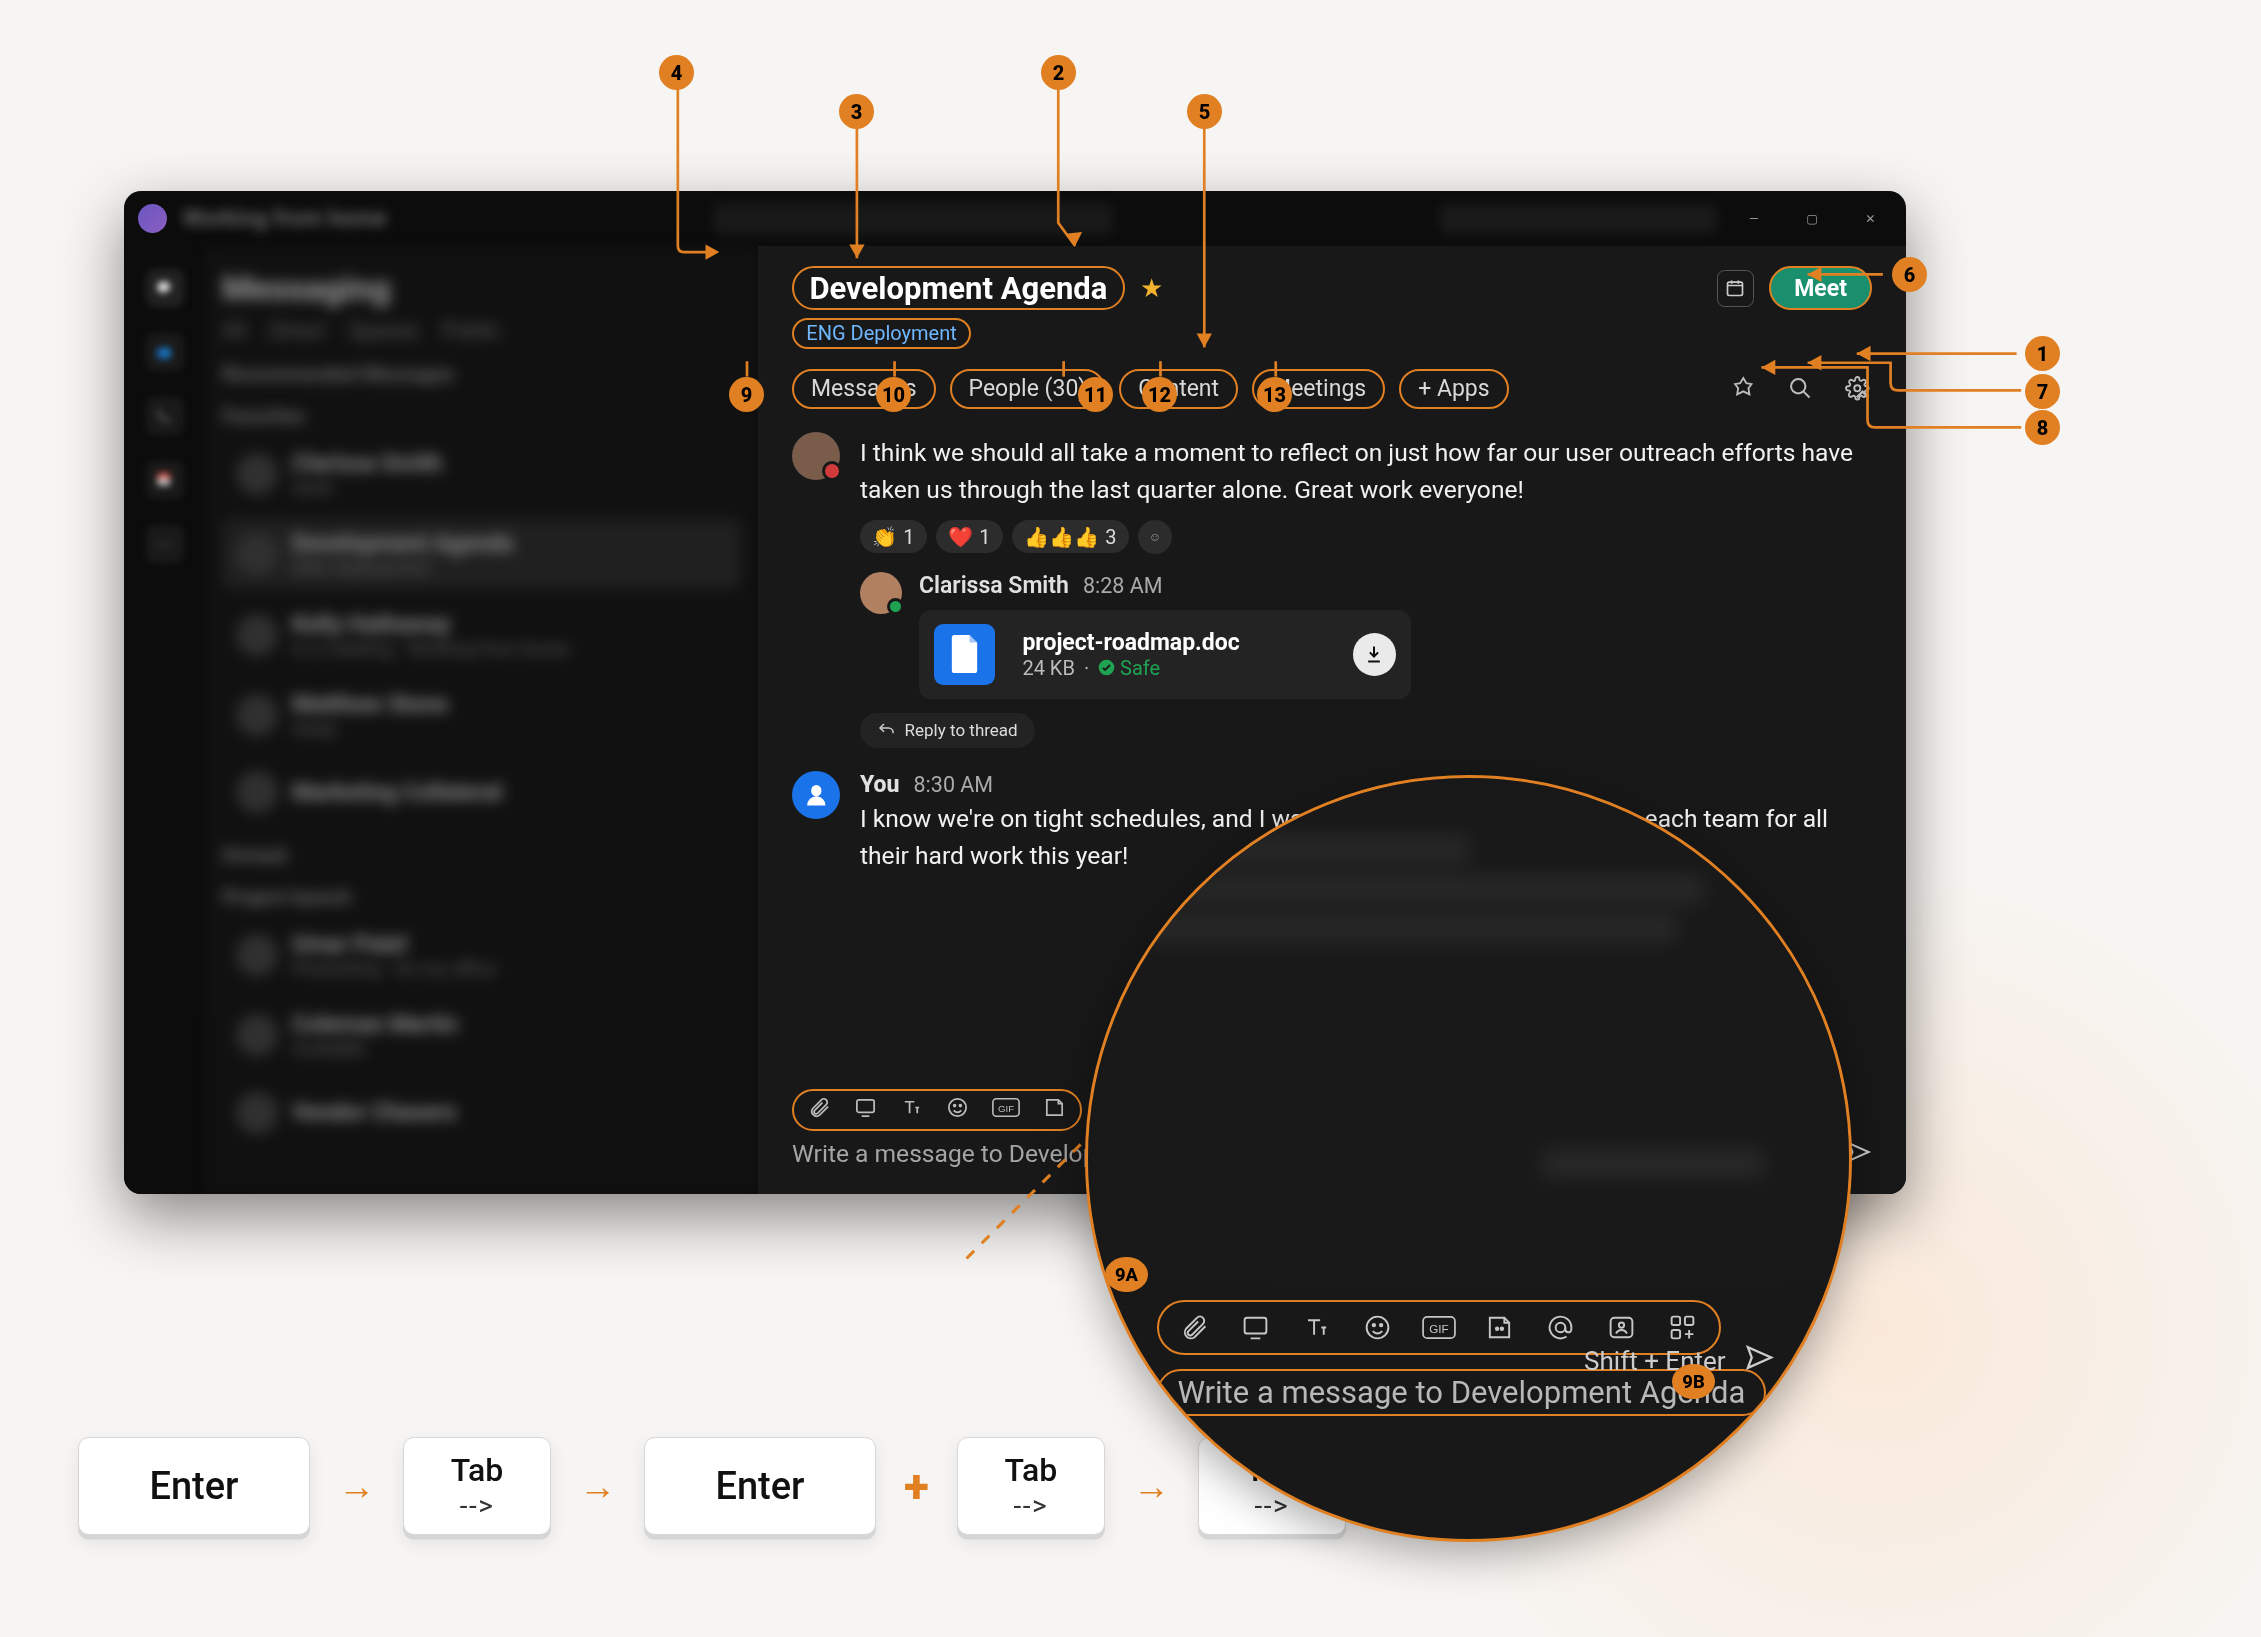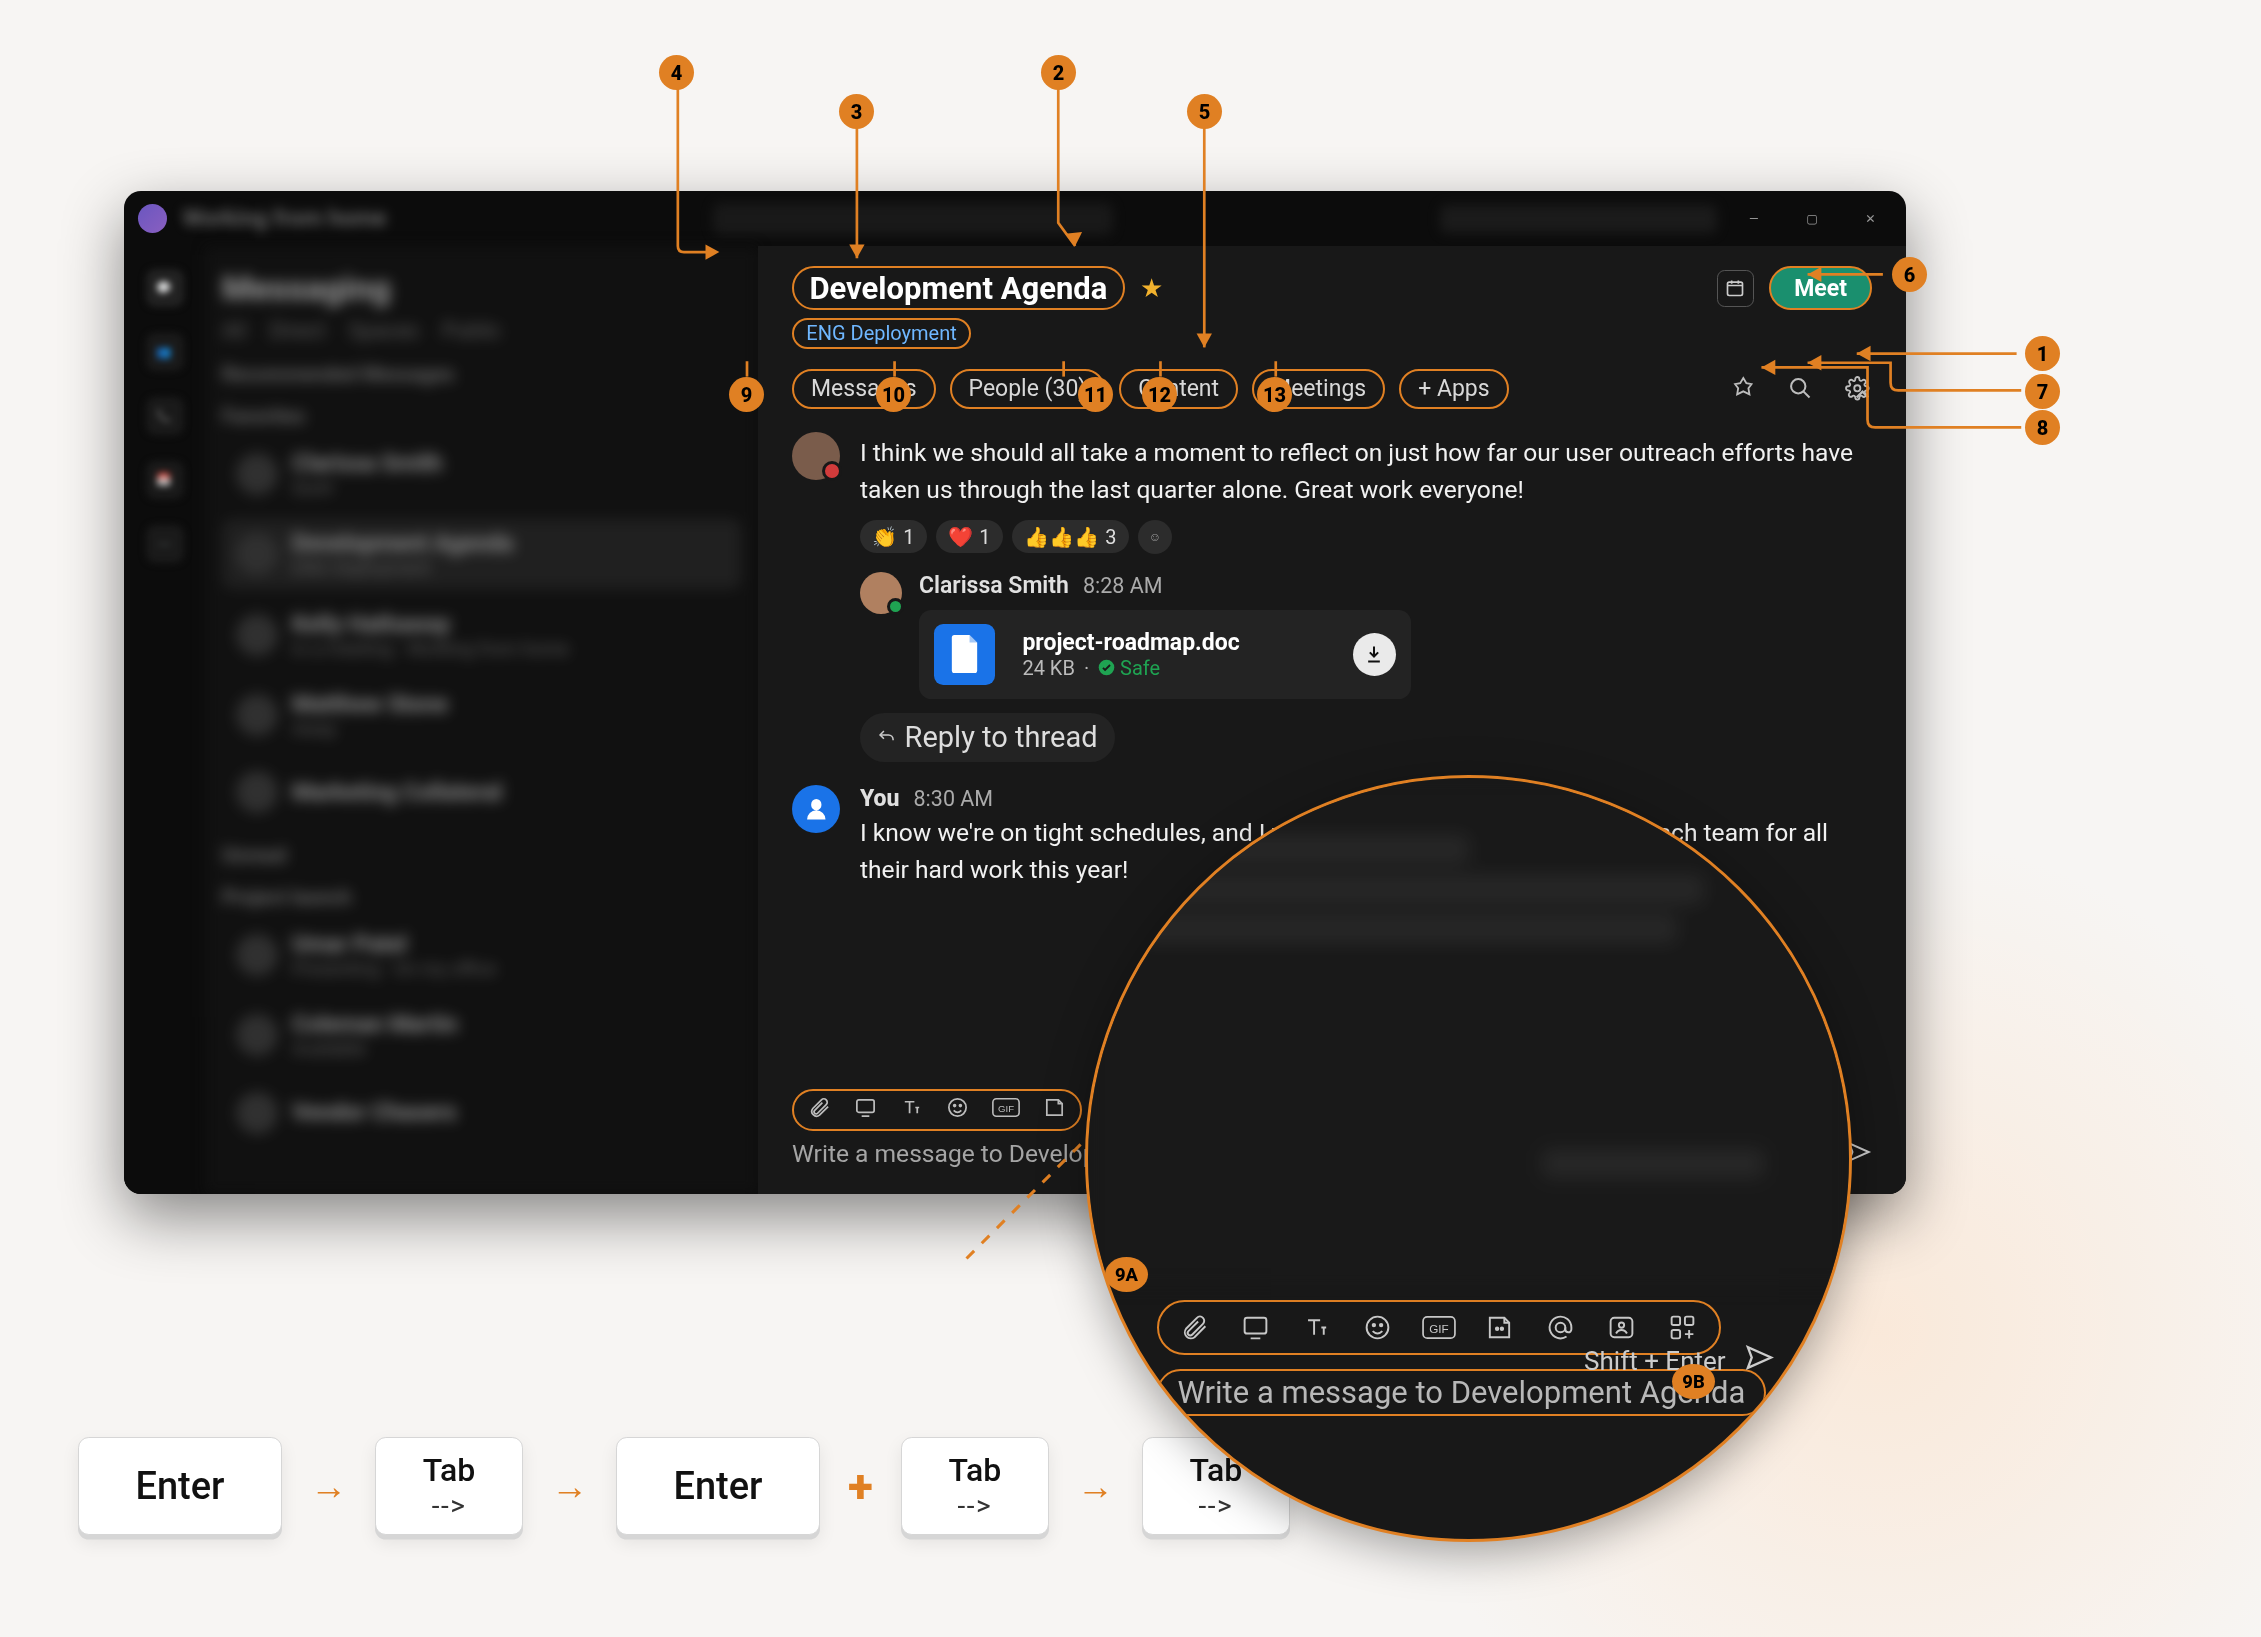--- a/index.html
+++ b/index.html
@@ -135,21 +135,21 @@
     background:#232323; border-radius:12.3px; padding:14px 15.4px;
     display:flex; gap:27px; align-items:center; width:492px;
   }
   .file-icon { width:61px; height:61px; background:#1a73e8; border-radius:9.2px; display:flex; align-items:center; justify-content:center;}
   .file-icon svg { width:31px; height:38px;}
   .file-meta .fn { color:#fff; font-weight:700; font-size:23px;}
   .file-meta .fm { color:#bbb; font-size:20px; display:flex; gap:9.2px; align-items:center;}
   .safe-badge { color:#1fa352; display:flex; align-items:center; gap:4.6px;}
   .dl-btn { margin-left:auto; width:43px; height:43px; border-radius:50%; background:#eaeaea; display:flex; align-items:center; justify-content:center;}
   .thread .reply-body { font-size:24.6px; margin-top:10.8px; color:#f1f1f1;}
-  .reply-btn { margin-top:14px; display:inline-flex; gap:9.2px; align-items:center; background:#232323; color:#ddd; padding:7.7px 17px; border-radius:768px; font-size:29px;}
+  .reply-btn { margin-top:14px; display:inline-flex; gap:9.2px; align-items:center; background:#232323; color:#ddd; padding:7.7px 17px; border-radius:768px; font-size:17px;}
 
   .msg.you .av { background:#1a73e8; display:flex; align-items:center; justify-content:center;}
   .msg.you .av svg { width:24.6px; height:24.6px;}
 
   .see-new { margin: 31px auto 0; text-align:center; color:#ccc; font-size:23px; filter: blur(4.6px);}
 
   
   .compose { padding: 7.7px 34px 26px 34px; color:#bbb; }
   .compose .icons { display:flex; gap:23px; align-items:center; font-size:23px; color:#bdbdbd; border:2.7px solid #e08023; border-radius:768px; width:fit-content; padding: 4.6px 14px; }
   .compose .row2 { display:flex; align-items:center; margin-top:7.7px; }
@@ -212,21 +212,21 @@
     position:absolute;
     left: 78px; top: 1437px;
     display:flex; align-items:center; gap:28px;
   }
   .key-enter, .key-tab {
     background:#fff; border:0.8px solid #d6d6d6; border-radius:10.8px;
     box-shadow: 0 4.6px 0 #d6d6d6, 0 7.7px 18.4px rgba(0,0,0,.08);
     display:flex; align-items:center; justify-content:center;
     color:#111;
   }
-  .key-enter { width:204px; height:98px; font-size:38px; font-weight:500;}
+  .key-enter { width:232px; height:98px; font-size:38px; font-weight:500;}
   .key-tab { width:148px; height:98px; flex-direction:column;}
   .key-tab .t1 { font-size:32px; font-weight:500;}
   .key-tab .t2 { font-size:28px; color:#333; letter-spacing:1.5px;}
   .arrow { color:#e08023; font-size:37px; font-weight:800;}
   .plus { color:#e08023; font-size:46px; font-weight:800;}
 
 </style>
 </head>
 <body>
 

